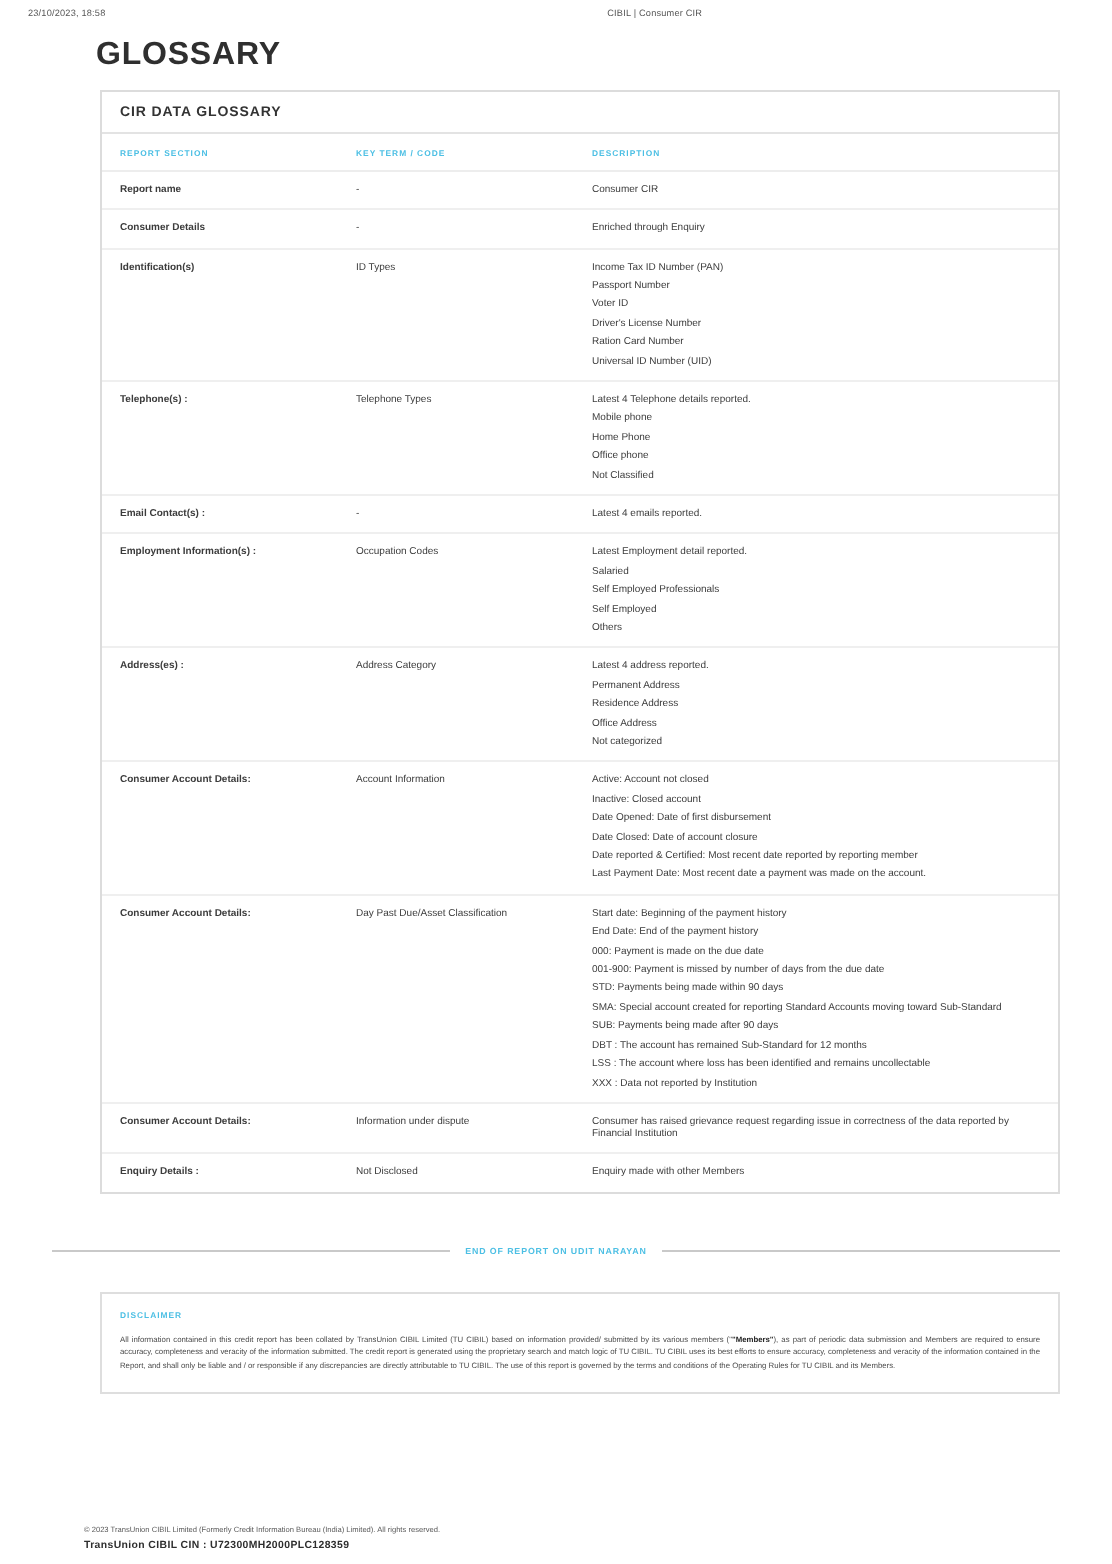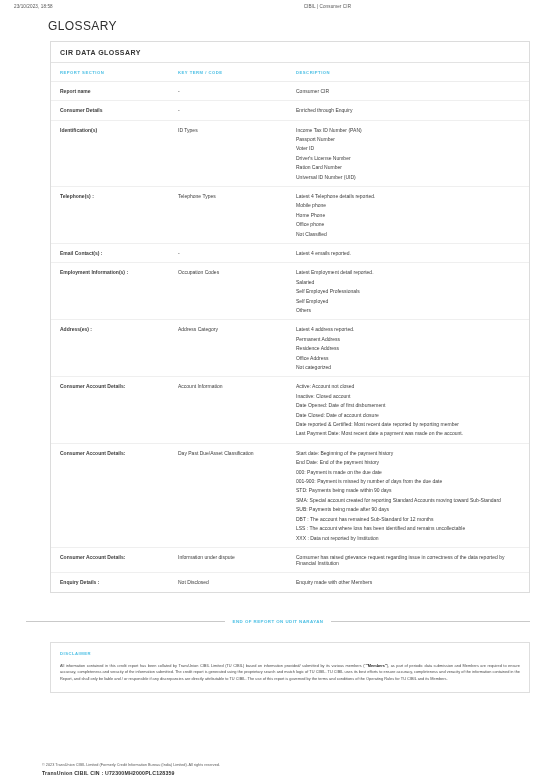--- a/index.html
+++ b/index.html
@@ -28,22 +28,22 @@
   .page-header .ph-left { flex: 0 0 auto; }
   .page-header .ph-center {
     flex: 1 1 auto;
     text-align: center;
     padding-left: 60px;
   }
 
   
   .glossary-title {
     margin: 10px 0 8px 48px;
-    font-size: 12px;
-    font-weight: normal;
+    font-size: 16px;
+    font-weight: bold;
     color: #2f2f2f;
     letter-spacing: .4px;
   }
 
   
   .card {
     margin: 0 26px 0 50px;
     border: 1px solid #dcdcdc;
     background: #fff;
   }

